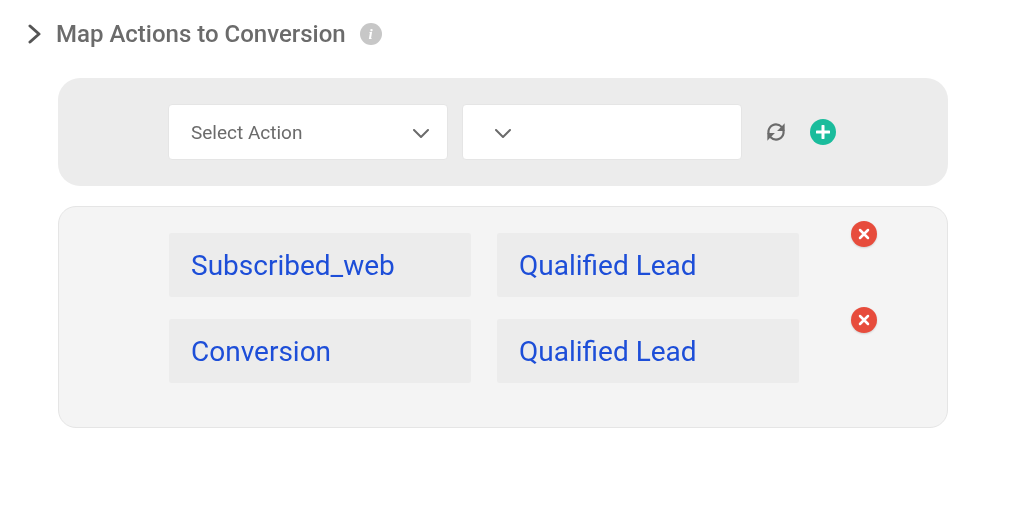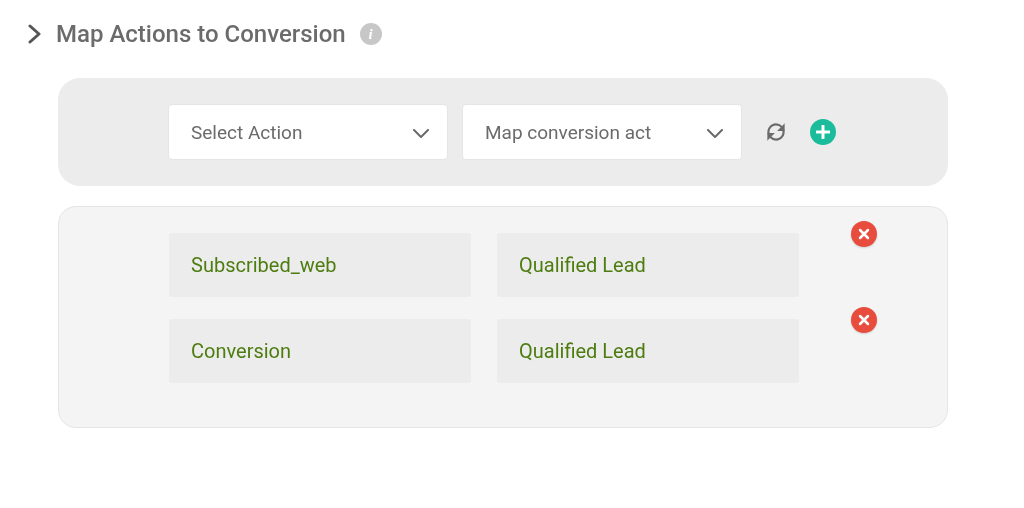--- a/index.html
+++ b/index.html
@@ -126,22 +126,22 @@
   .map-row + .map-row { margin-top: 22px; }
 
   .static-box {
     width: 302px;
     height: 64px;
     background: #ececec;
     border-radius: 2px;
     display: flex;
     align-items: center;
     padding: 0 22px;
-    font-size: 20px;
-    color: #4d7c0f;
+    font-size: 28px;
+    color: #1d4ed8;
   }
 
   .remove-btn {
     position: absolute;
     top: -12px;
     right: 40px;
     width: 26px;
     height: 26px;
     border-radius: 50%;
     background: #e74c3c;
@@ -173,21 +173,20 @@
     <div class="row-flex">
       <div class="select-box">
         <span>Select Action</span>
         <span class="caret">
           <svg width="16" height="10" viewBox="0 0 16 10">
               <path d="M1 1 L8 8 L15 1" stroke="#6b6b6b" stroke-width="2" fill="none" stroke-linecap="round" stroke-linejoin="round"></path>
             </svg>
         </span>
       </div>
       <div class="select-box">
-        <span>Map conversion act</span>
         <span class="caret">
           <svg width="16" height="10" viewBox="0 0 16 10">
               <path d="M1 1 L8 8 L15 1" stroke="#6b6b6b" stroke-width="2" fill="none" stroke-linecap="round" stroke-linejoin="round"></path>
             </svg>
         </span>
       </div>
       <span class="icon-btn">
         <svg width="26" height="26" viewBox="0 0 24 24" fill="#6b6b6b">
           <path d="M17.65 6.35A7.96 7.96 0 0 0 12 4a8 8 0 0 0-7.75 10h2.1A6 6 0 0 1 12 6c1.66 0 3.16.67 4.24 1.76L13 11h7V4l-2.35 2.35z"></path>
           <path d="M6.35 17.65A7.96 7.96 0 0 0 12 20a8 8 0 0 0 7.75-10h-2.1A6 6 0 0 1 12 18a5.98 5.98 0 0 1-4.24-1.76L11 13H4v7l2.35-2.35z"></path>

